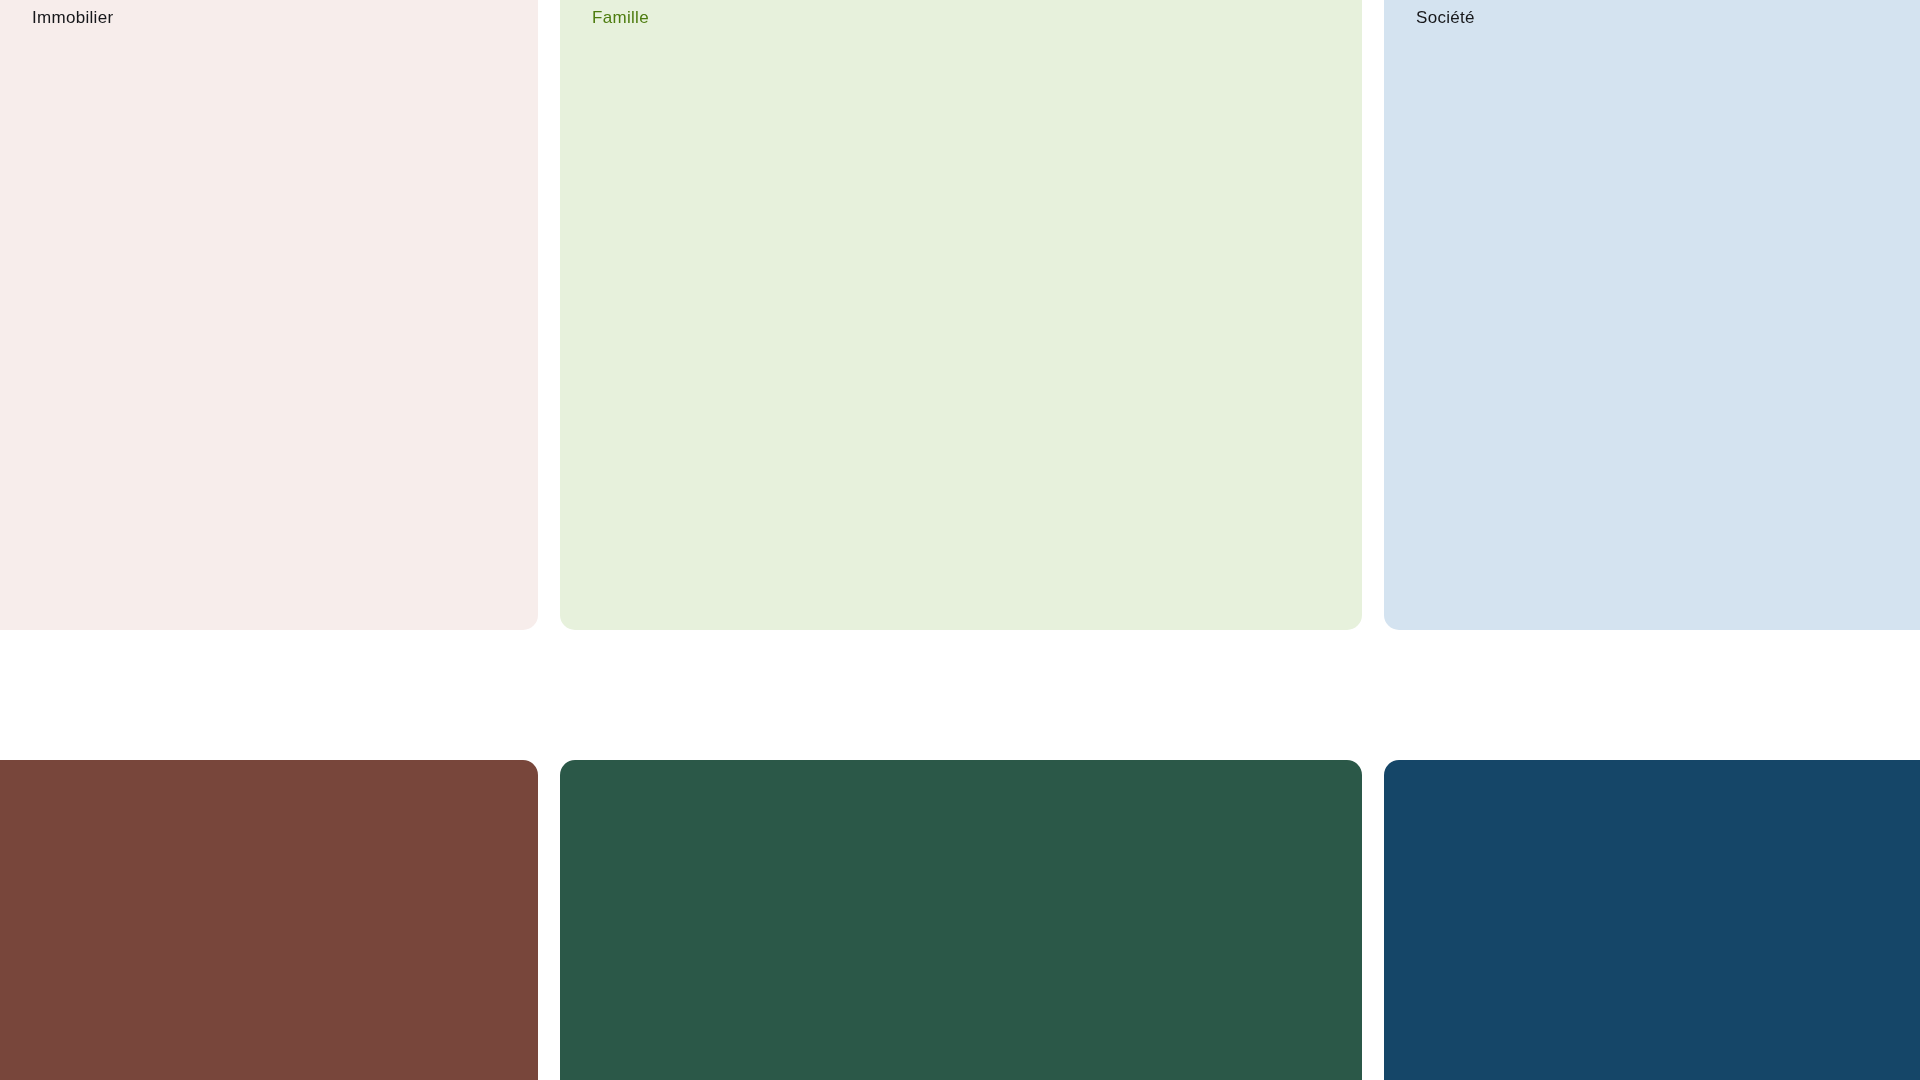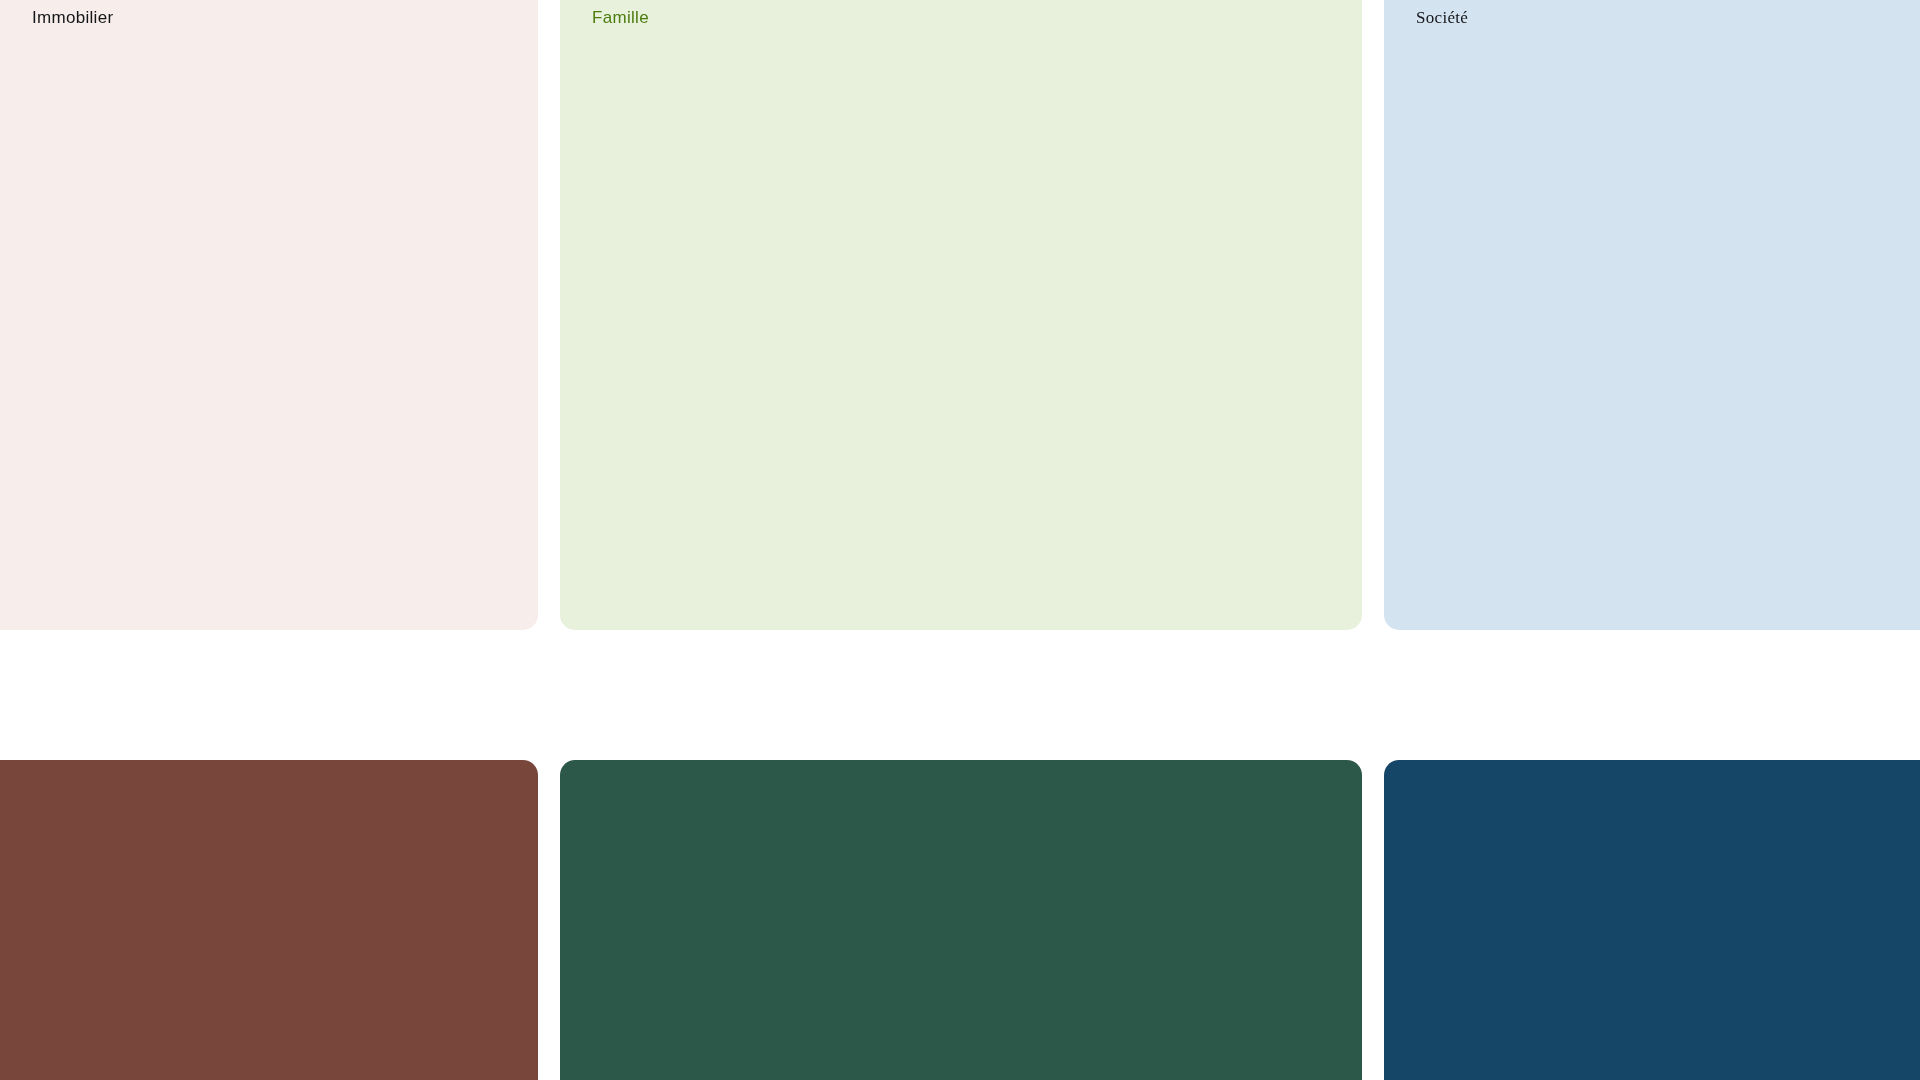--- a/index.html
+++ b/index.html
@@ -60,21 +60,21 @@
 
   <div class="swatch-card col-1 row-tint" style="background-color: rgb(247, 237, 235);">
     <span class="swatch-label" style="color: rgb(22, 23, 26);">Immobilier</span>
   </div>
 
   <div class="swatch-card col-2 row-tint" style="background-color: rgb(231, 241, 220);">
     <span class="swatch-label" style="color: #4d7c0f;">Famille</span>
   </div>
 
   <div class="swatch-card col-3 row-tint" style="background-color: rgb(212, 227, 240);">
-    <span class="swatch-label" style="color: rgb(22, 23, 26); font-family: Liberation Serif, serif;">Société</span>
+    <span class="swatch-label" style="color: rgb(22, 23, 26);">Société</span>
   </div>
 
   <div class="swatch-card col-1 row-shade" style="background-color: rgb(120, 70, 59);"></div>
 
   <div class="swatch-card col-2 row-shade" style="background-color: rgb(43, 88, 72);"></div>
 
   <div class="swatch-card col-3 row-shade" style="background-color: rgb(21, 70, 104);"></div>
 
 </div>
 

